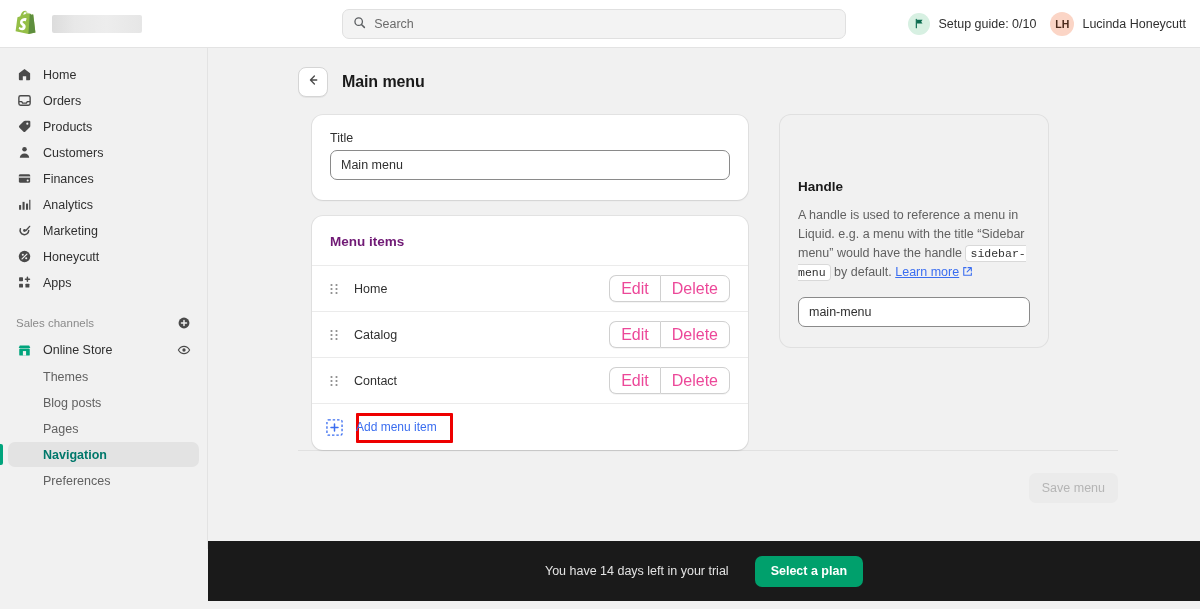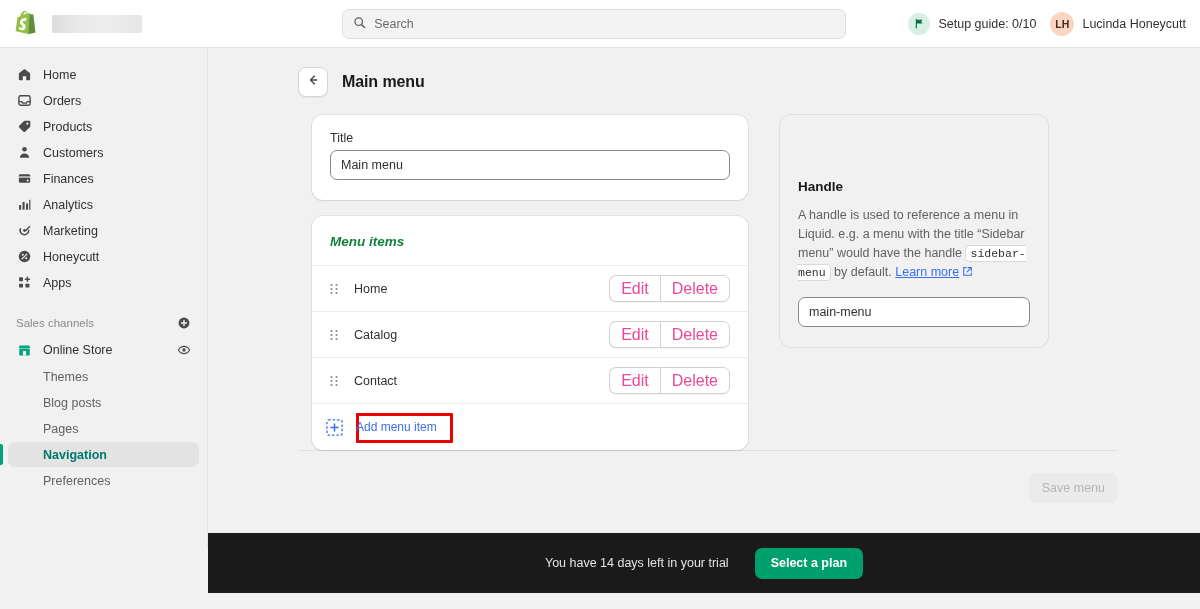--- a/index.html
+++ b/index.html
@@ -115,21 +115,21 @@
   }
   .card-pad { padding: 16px 18px 20px 18px; }
   .field-label { font-size: 12.5px; color: #303030; margin-bottom: 5px; }
   .text-input {
     width: 100%; height: 30px; border: 1px solid #8a8a8a; border-radius: 7px;
     padding: 0 10px; font-size: 12.5px; color: #303030;
     font-family: "Liberation Sans", sans-serif; background: #fff; outline: none;
   }
 
   .card-title-row { padding: 16px 18px 15px 18px; }
-  .card-title { font-size: 13.5px; font-weight: 600; color: #15803d; font-style: italic; }
+  .card-title { font-size: 13.5px; font-weight: 600; color: #701a75; }
 
   .menu-row {
     display: flex; align-items: center; justify-content: space-between;
     height: 46px; padding: 0 18px 0 17px; border-top: 1px solid #ebebeb;
   }
   .menu-row-left { display: flex; align-items: center; gap: 15px; }
   .drag-handle { width: 10px; height: 14px; cursor: grab; display: block; }
   .menu-row-label { font-size: 12.5px; color: #303030; }
 
   .btn-group { display: flex; }
@@ -174,21 +174,21 @@
     padding-top: 22px; display: flex; justify-content: flex-end;
   }
   .save-btn {
     height: 30px; padding: 0 13px; background: #ebebeb; border: none; border-radius: 7px;
     font-size: 12.5px; color: #b5b5b5; font-family: "Liberation Sans", sans-serif;
     cursor: default; display: flex; align-items: center;
   }
 
   
   .trialbar {
-    position: absolute; left: 208px; bottom: 16px; width: 992px; height: 60px;
+    position: absolute; left: 208px; bottom: 8px; width: 992px; height: 60px;
     background: #1a1a1a; display: flex; align-items: center; justify-content: center; gap: 26px;
   }
   .trial-text { font-size: 12.5px; color: #e3e3e3; }
   .plan-btn {
     height: 31px; padding: 0 16px; background: #00a06c; border: none; border-radius: 7px;
     color: #fff; font-size: 12.5px; font-weight: 600;
     font-family: "Liberation Sans", sans-serif; cursor: pointer;
     display: flex; align-items: center;
   }
   .trial-left-pad { position: absolute; left: 0; bottom: 0; width: 208px; height: 60px; background: #f1f1f1; }

